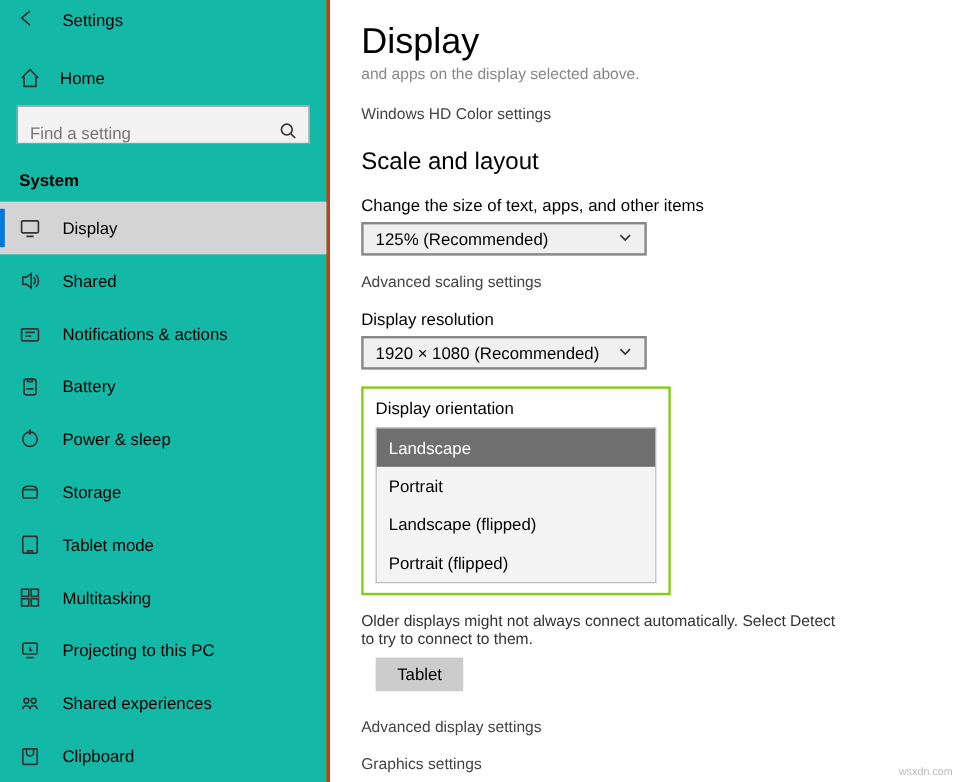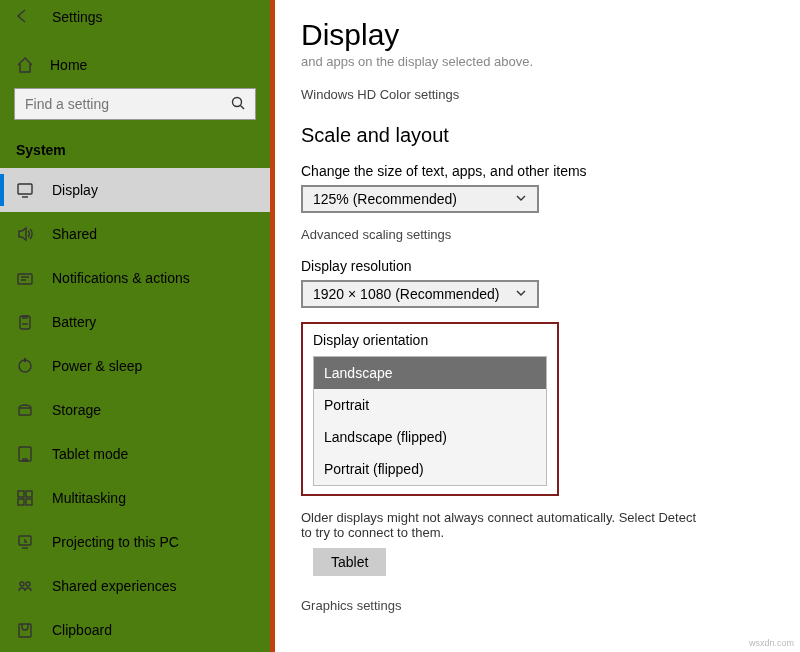--- a/index.html
+++ b/index.html
@@ -11,22 +11,22 @@
       width: 800px;
       height: 652px;
       overflow: hidden;
       display: flex;
     }
     
     .sidebar {
       width: 275px;
       min-width: 275px;
       height: 100%;
-      background: #4d7c0f;
-      border-right: 5px solid #c2410c;
+      background: #14b8a6;
+      border-right: 3px solid #c2410c;
       display: flex;
       flex-direction: column;
       position: relative;
     }
     .titlebar {
       height: 36px;
       display: flex;
       align-items: center;
       padding-left: 14px;
       gap: 20px;
@@ -47,21 +47,21 @@
     }
     .home-row .icon { width: 18px; height: 18px; display:flex; align-items:center; justify-content:center; }
     .search-row {
       padding: 4px 14px 10px 14px;
     }
     .search-box {
       height: 32px;
       background: #f2f2f2;
       border: 1px solid #999;
       display: flex;
-      align-items: center;
+      align-items: flex-end;
       justify-content: space-between;
       padding: 0 10px;
       cursor: text;
     }
     .search-box input {
       border: none;
       background: transparent;
       outline: none;
       font-size: 14px;
       width: 90%;
@@ -156,21 +156,21 @@
     .chevron-down {
       font-size: 12px;
     }
     .link-row {
       font-size: 13px;
       color: #444;
       margin-bottom: 16px;
       cursor: pointer;
     }
     .highlight-box {
-      border: 2px solid #7f1d1d;
+      border: 2px solid #84cc16;
       padding: 8px 10px 8px 10px;
       width: 258px;
       margin-bottom: 14px;
     }
     .highlight-box .field-label { margin-bottom: 8px; }
     .orient-list {
       border: 1px solid #bbb;
       background: #f4f4f4;
     }
     .orient-item {
@@ -386,16 +386,17 @@
         <div class="orient-item selected">Landscape</div>
         <div class="orient-item">Portrait</div>
         <div class="orient-item">Landscape (flipped)</div>
         <div class="orient-item">Portrait (flipped)</div>
       </div>
   </div>
 
   <div class="desc-text">Older displays might not always connect automatically. Select Detect to try to connect to them.</div>
   <button class="detect-btn">Tablet</button>
 
+  <div class="link-row">Advanced display settings</div>
   <div class="link-row" style="margin-bottom:4px">Graphics settings</div>
 
   <div class="watermark">wsxdn.com</div>
 </div>
 
 </body></html>

